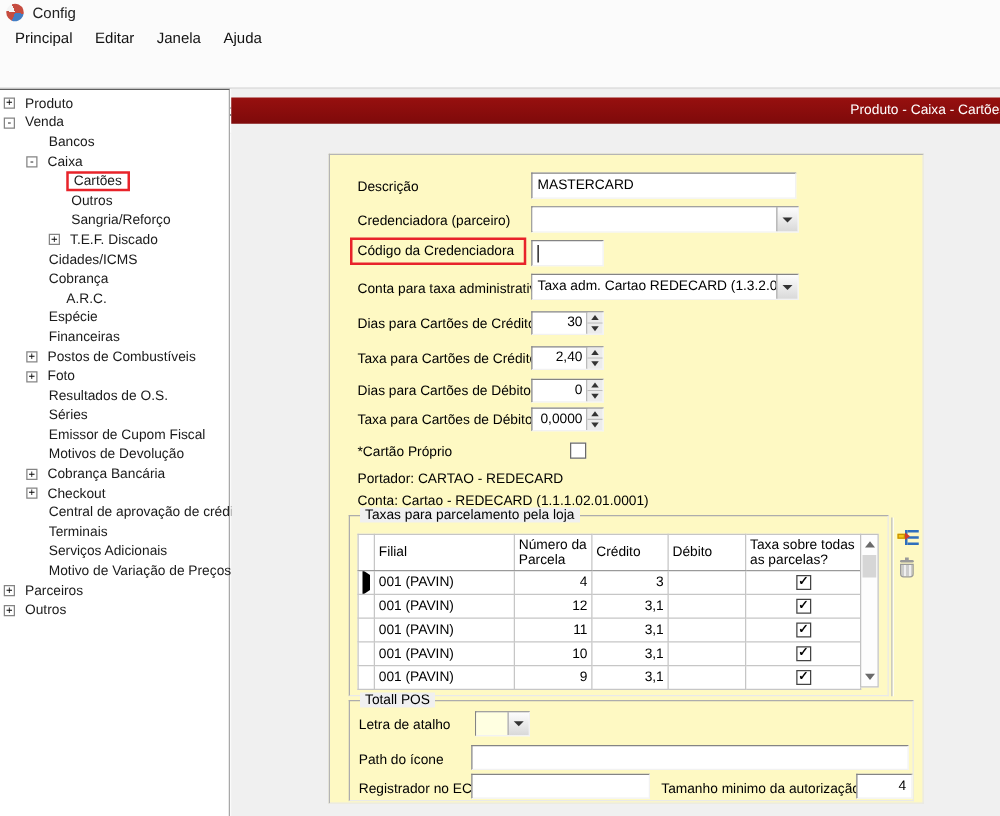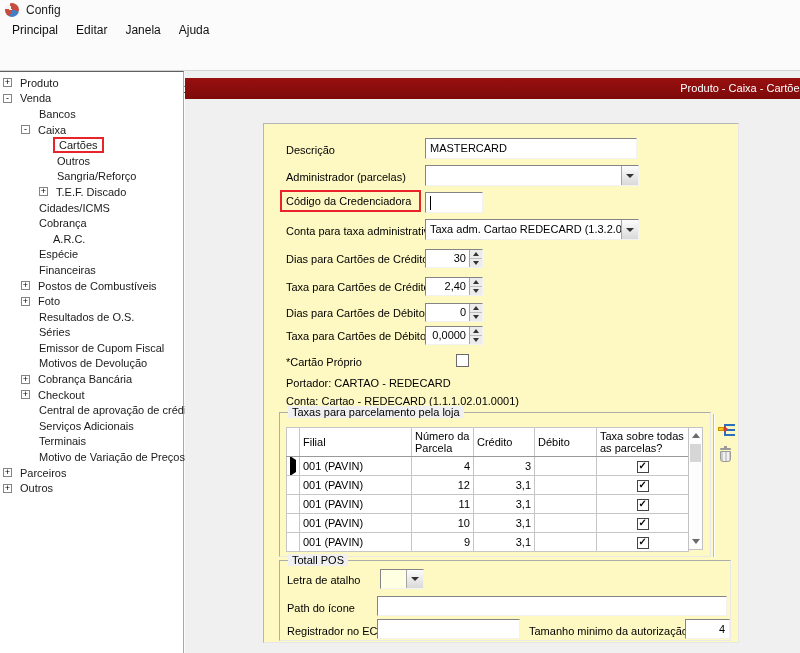--- a/index.html
+++ b/index.html
@@ -239,25 +239,25 @@
       <div class="tree-row" style="padding-left: 21px;">
         <span class="expand-box">+</span>
         <span class="tree-label">Checkout</span>
       </div>
       <div class="tree-row" style="padding-left: 21px;">
         <span class="tree-spacer"></span>
         <span class="tree-label">Central de aprovação de crédito</span>
       </div>
       <div class="tree-row" style="padding-left: 21px;">
         <span class="tree-spacer"></span>
+        <span class="tree-label">Terminais</span>
+      </div>
+      <div class="tree-row" style="padding-left: 21px;">
+        <span class="tree-spacer"></span>
         <span class="tree-label">Serviços Adicionais</span>
-      </div>
-      <div class="tree-row" style="padding-left: 21px;">
-        <span class="tree-spacer"></span>
-        <span class="tree-label">Terminais</span>
       </div>
       <div class="tree-row" style="padding-left: 21px;">
         <span class="tree-spacer"></span>
         <span class="tree-label">Motivo de Variação de Preços</span>
       </div>
       <div class="tree-row" style="padding-left: 3px;">
         <span class="expand-box">+</span>
         <span class="tree-label">Parceiros</span>
       </div>
       <div class="tree-row" style="padding-left: 3px;">
@@ -269,21 +269,21 @@
   <div class="main">
     <div class="redbar">
       <span>Produto - Caixa - Cartões</span>
     </div>
 
     <div class="panel">
 
       <span class="flabel" style="left:22px; top:20px">Descrição</span>
       <div class="f-input sunken" style="left:161px; top:14px; width:212px">MASTERCARD</div>
 
-      <span class="flabel" style="left:22px; top:47px">Administrador (parcelas)</span>
+      <span class="flabel" style="left:22px; top:47px">Credenciadora (parceiro)</span>
       <div class="f-combo sunken" style="left:161px; top:41px; width:214px">
         <span class="combo-text"></span>
         <span class="combo-btn">
             <i class="arr-dn"></i>
           </span>
       </div>
 
       <span class="flabel hl" style="left:18px; top:68px">Código da Credenciadora</span>
       <div class="f-input sunken" style="left:161px; top:68px; width:58px">
           <span class="caret"></span>

